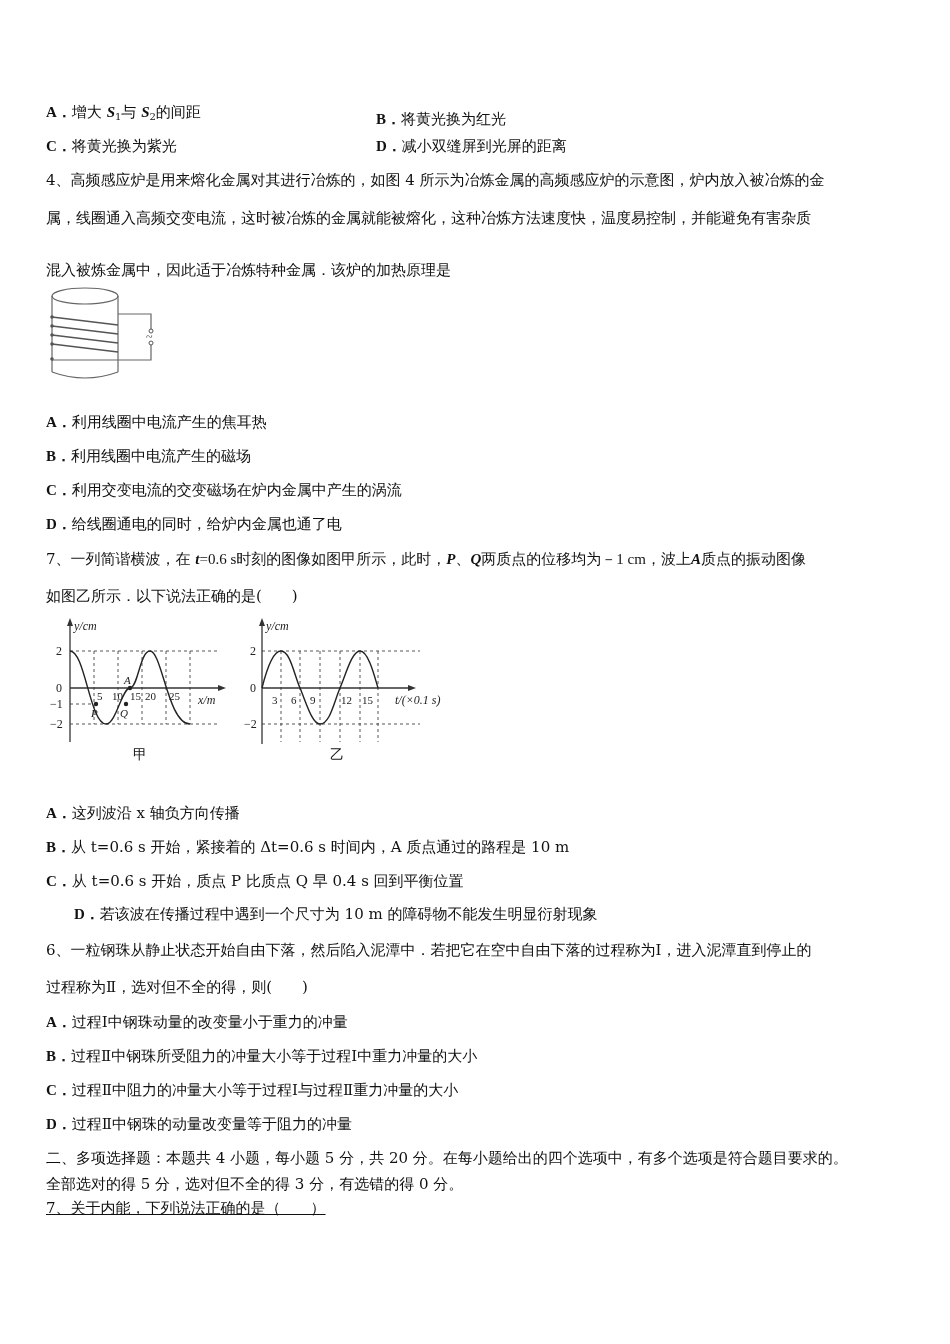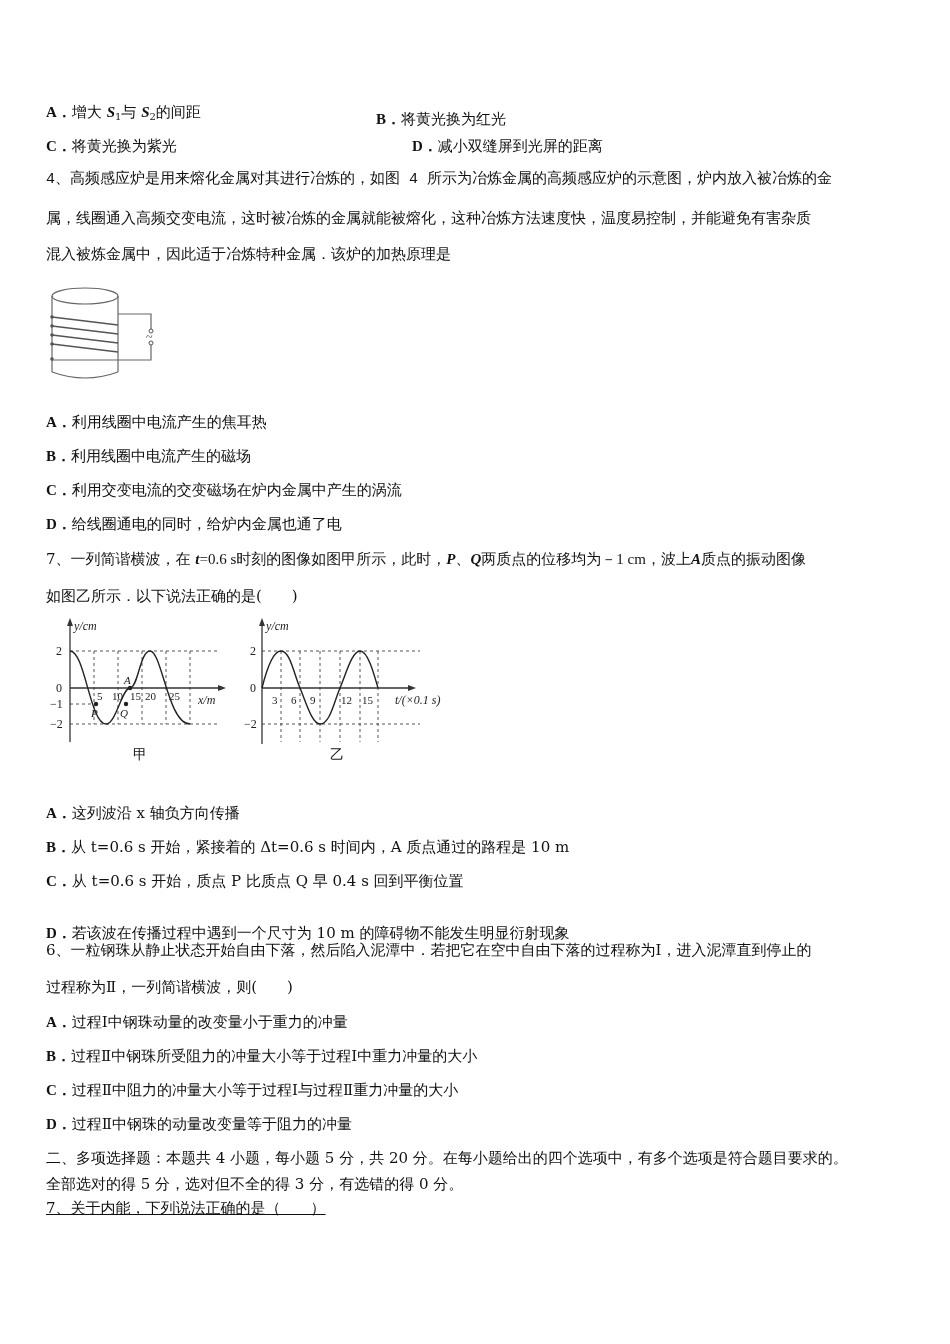--- a/index.html
+++ b/index.html
@@ -19,27 +19,27 @@
 
 <div class="line" style="top:102px;">
   <span class="opt-label">A．</span><span>增大 </span><span class="ital">S</span><span class="sub">1</span><span>与 </span><span class="ital">S</span><span class="sub">2</span><span>的间距</span>
 </div>
 <div class="line" style="top:102px; left:376px;margin-top:7px;">
   <span class="opt-label">B．</span><span>将黄光换为红光</span>
 </div>
 <div class="line" style="top:136px;">
   <span class="opt-label">C．</span><span>将黄光换为紫光</span>
 </div>
-<div class="line" style="top:136px; left:376px;margin-left:36px;">
+<div class="line" style="top:136px; left:376px;">
   <span class="opt-label">D．</span><span>减小双缝屏到光屏的距离</span>
 </div>
 
-<div class="line q" style="top:170px;font-family:Liberation Mono, monospace;">4、高频感应炉是用来熔化金属对其进行冶炼的，如图 4 所示为冶炼金属的高频感应炉的示意图，炉内放入被冶炼的金</div>
+<div class="line q" style="top:170px;">4、高频感应炉是用来熔化金属对其进行冶炼的，如图 4 所示为冶炼金属的高频感应炉的示意图，炉内放入被冶炼的金</div>
 <div class="line q" style="top:208px;">属，线圈通入高频交变电流，这时被冶炼的金属就能被熔化，这种冶炼方法速度快，温度易控制，并能避免有害杂质</div>
-<div class="line q" style="top:244px;">混入被炼金属中，因此适于冶炼特种金属．该炉的加热原理是</div>
+<div class="line q" style="top:260px;">混入被炼金属中，因此适于冶炼特种金属．该炉的加热原理是</div>
 
 <svg style="position:absolute; left:40px; top:284px;" width="130" height="100">
   <ellipse cx="45" cy="12" rx="33" ry="8" fill="none" stroke="#666" stroke-width="1.2"></ellipse>
   <line x1="12" y1="12" x2="12" y2="88" stroke="#666" stroke-width="1.2"></line>
   <line x1="78" y1="12" x2="78" y2="88" stroke="#666" stroke-width="1.2"></line>
   <path d="M12 88 Q45 100 78 88" fill="none" stroke="#666" stroke-width="1.2"></path>
   <line x1="12" y1="33" x2="78" y2="41" stroke="#555" stroke-width="1.6"></line>
   <line x1="12" y1="42" x2="78" y2="50" stroke="#555" stroke-width="1.6"></line>
   <line x1="12" y1="51" x2="78" y2="59" stroke="#555" stroke-width="1.6"></line>
   <line x1="12" y1="60" x2="78" y2="68" stroke="#555" stroke-width="1.6"></line>
@@ -127,24 +127,24 @@
   <text x="70" y="90" font-size="11" fill="#222">9</text>
   <text x="101" y="90" font-size="11" fill="#222">12</text>
   <text x="122" y="90" font-size="11" fill="#222">15</text>
   <text x="155" y="90" font-size="12" font-style="italic" fill="#222">t/(×0.1 s)</text>
 </svg>
 <div class="cap" style="left:330px; top:746px;">乙</div>
 
 <div class="line" style="top:803px;"><span class="opt-label">A．</span><span>这列波沿 x 轴负方向传播</span></div>
 <div class="line" style="top:837px;"><span class="opt-label">B．</span><span>从 t=0.6 s 开始，紧接着的 Δt=0.6 s 时间内，A 质点通过的路程是 10 m</span></div>
 <div class="line" style="top:871px;"><span class="opt-label">C．</span><span>从 t=0.6 s 开始，质点 P 比质点 Q 早 0.4 s 回到平衡位置</span></div>
-<div class="line" style="top:923px;"><span class="opt-label">D．</span><span>若该波在传播过程中遇到一个尺寸为 10 m 的障碍物不能发生明显衍射现象</span></div>
+<div class="line" style="top:904px;margin-left:28px;"><span class="opt-label">D．</span><span>若该波在传播过程中遇到一个尺寸为 10 m 的障碍物不能发生明显衍射现象</span></div>
 
 <div class="line" style="top:940px;">6、一粒钢珠从静止状态开始自由下落，然后陷入泥潭中．若把它在空中自由下落的过程称为Ⅰ，进入泥潭直到停止的</div>
-<div class="line" style="top:977px;">过程称为Ⅱ，一列简谐横波，则(　　)</div>
+<div class="line" style="top:977px;">过程称为Ⅱ，选对但不全的得，则(　　)</div>
 <div class="line" style="top:1012px;"><span class="opt-label">A．</span><span>过程Ⅰ中钢珠动量的改变量小于重力的冲量</span></div>
 <div class="line" style="top:1046px;"><span class="opt-label">B．</span><span>过程Ⅱ中钢珠所受阻力的冲量大小等于过程Ⅰ中重力冲量的大小</span></div>
 <div class="line" style="top:1080px;"><span class="opt-label">C．</span><span>过程Ⅱ中阻力的冲量大小等于过程Ⅰ与过程Ⅱ重力冲量的大小</span></div>
 <div class="line" style="top:1114px;"><span class="opt-label">D．</span><span>过程Ⅱ中钢珠的动量改变量等于阻力的冲量</span></div>
 
 <div class="line" style="top:1148px;">二、多项选择题：本题共 4 小题，每小题 5 分，共 20 分。在每小题给出的四个选项中，有多个选项是符合题目要求的。</div>
 <div class="line" style="top:1174px;">全部选对的得 5 分，选对但不全的得 3 分，有选错的得 0 分。</div>
 <div class="line" style="top:1198px;text-decoration:underline;">7、关于内能，下列说法正确的是（　　）</div>
 
 </body></html>

